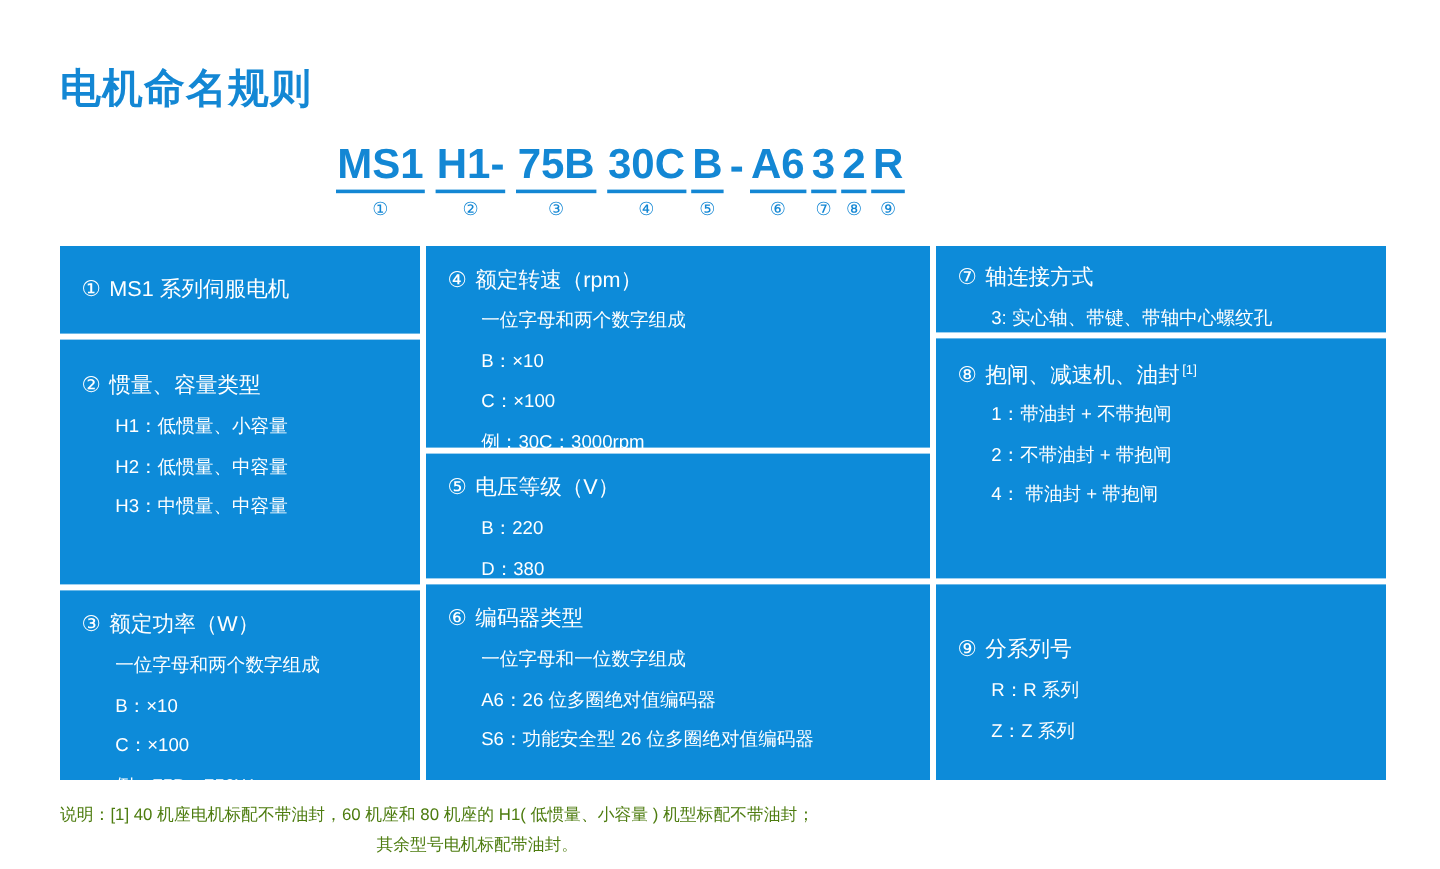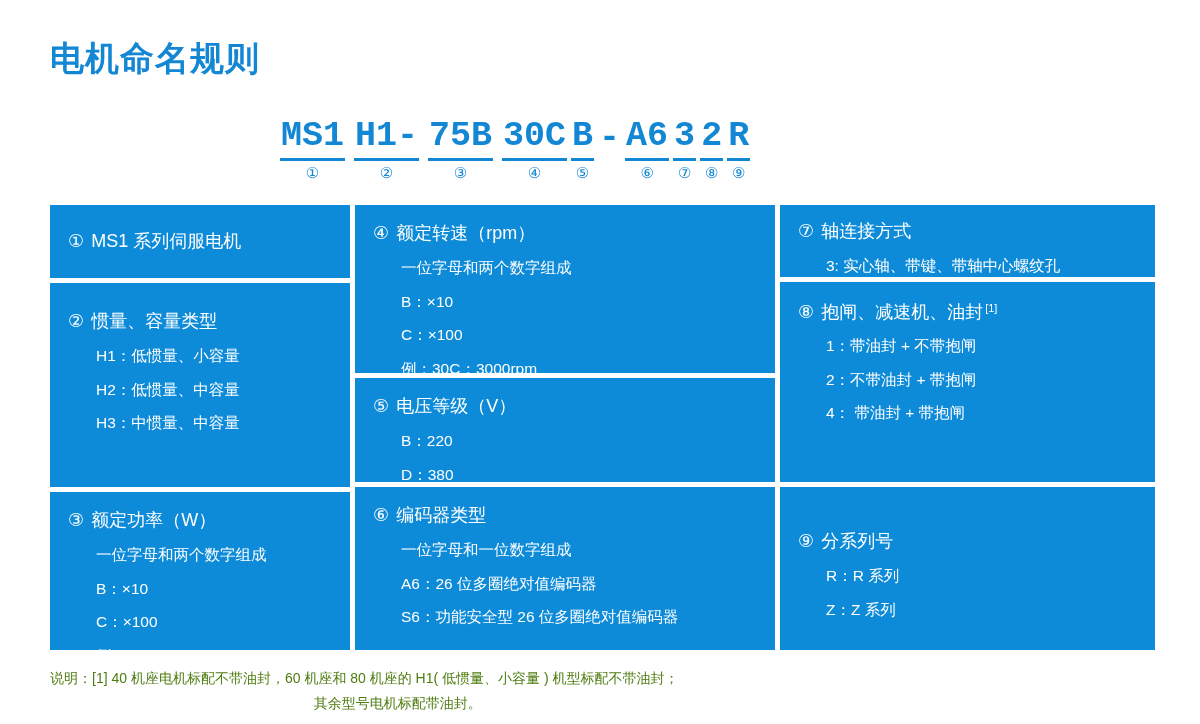--- a/index.html
+++ b/index.html
@@ -13,36 +13,35 @@
     font-family: "Liberation Sans", "DejaVu Sans", sans-serif;
     color: #ffffff;
     overflow: hidden;
     position: relative;
   }
 
   
   .page-title {
     position: absolute;
     left: 50px;
-    top: 41px;
+    top: 57px;
     font-size: 34px;
     font-weight: bold;
     color: #1387d4;
     letter-spacing: 1px;
     line-height: 1;
   }
 
   
   .code-strip {
     position: absolute;
     left: 280px;
     top: 118px;
     display: flex;
     align-items: flex-end;
-    font-family: Liberation Mono, monospace;
   }
   .code-group {
     display: flex;
     flex-direction: column;
     align-items: center;
   }
   .code-text {
     font-size: 35px;
     font-weight: bold;
     color: #1387d4;

